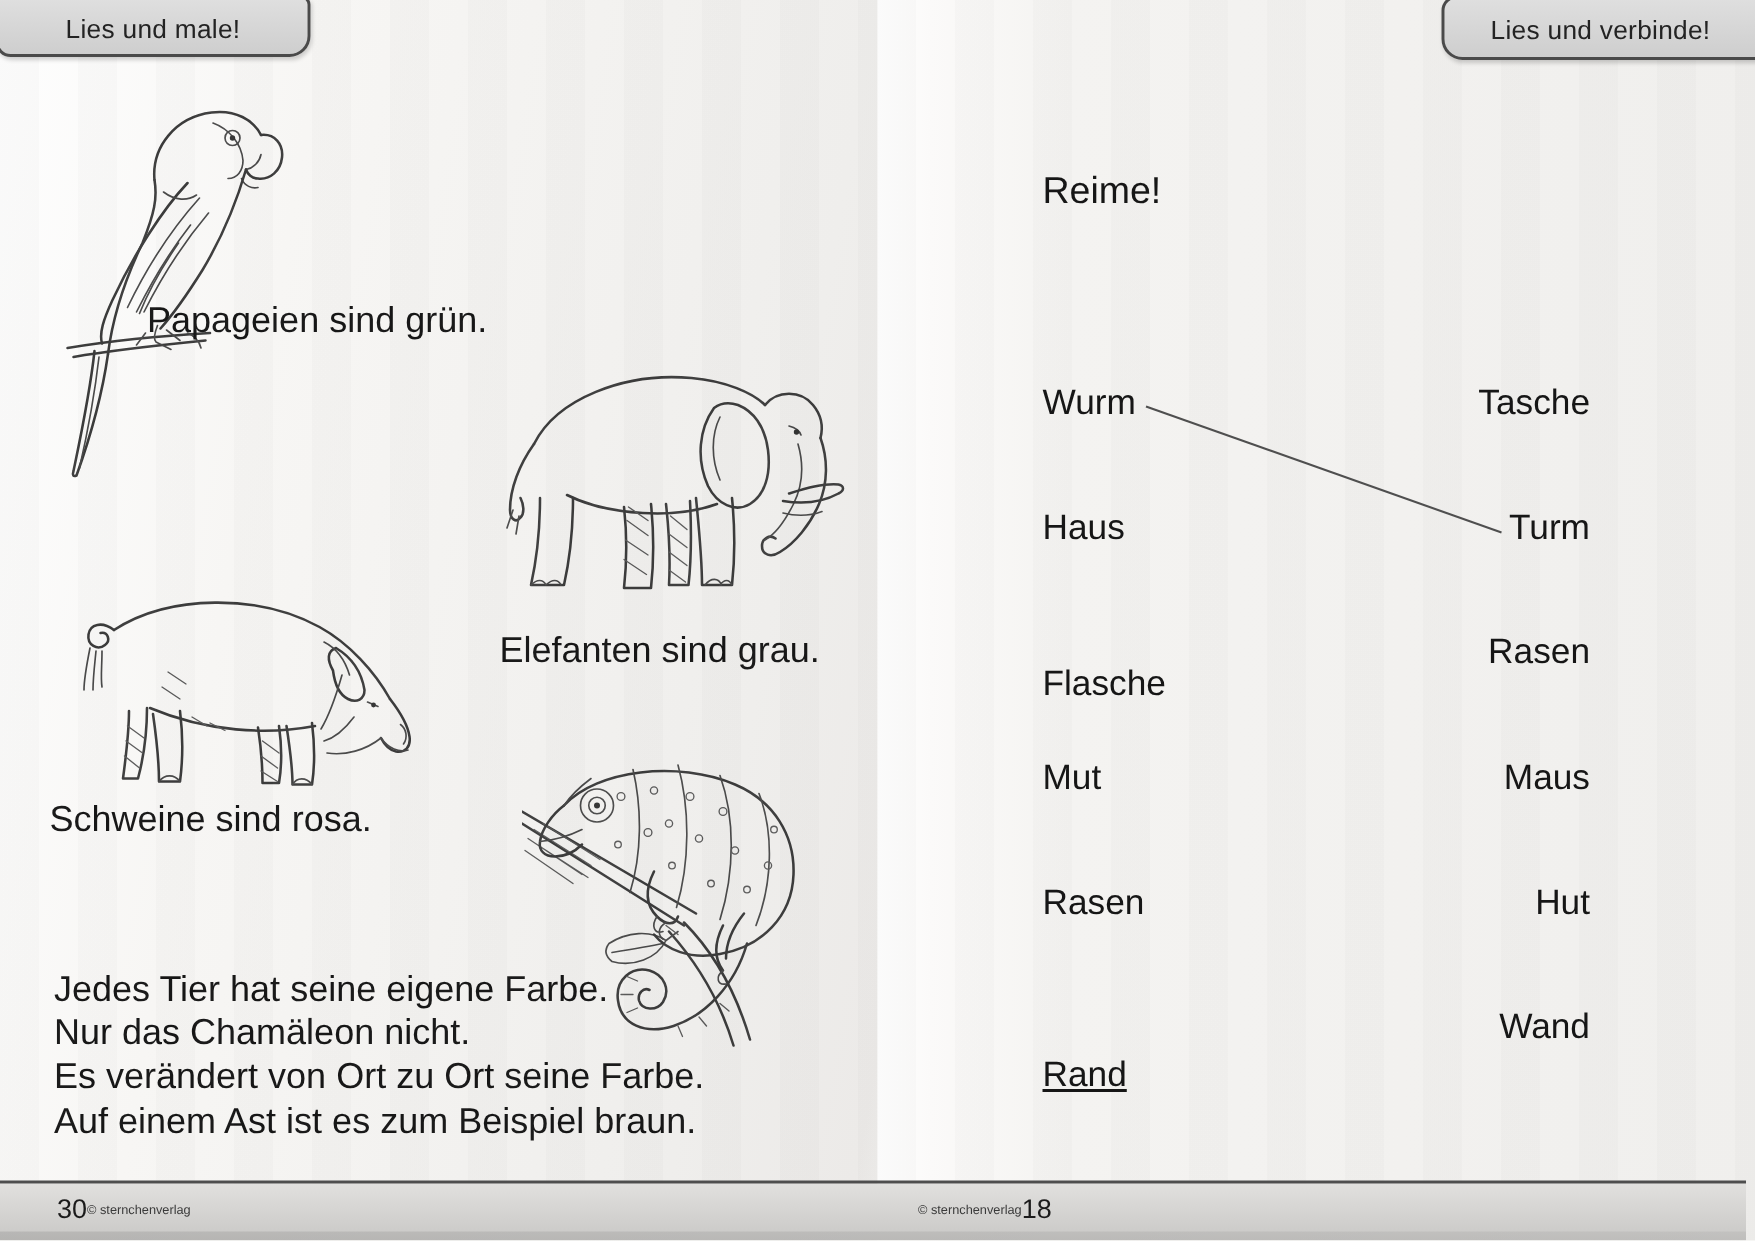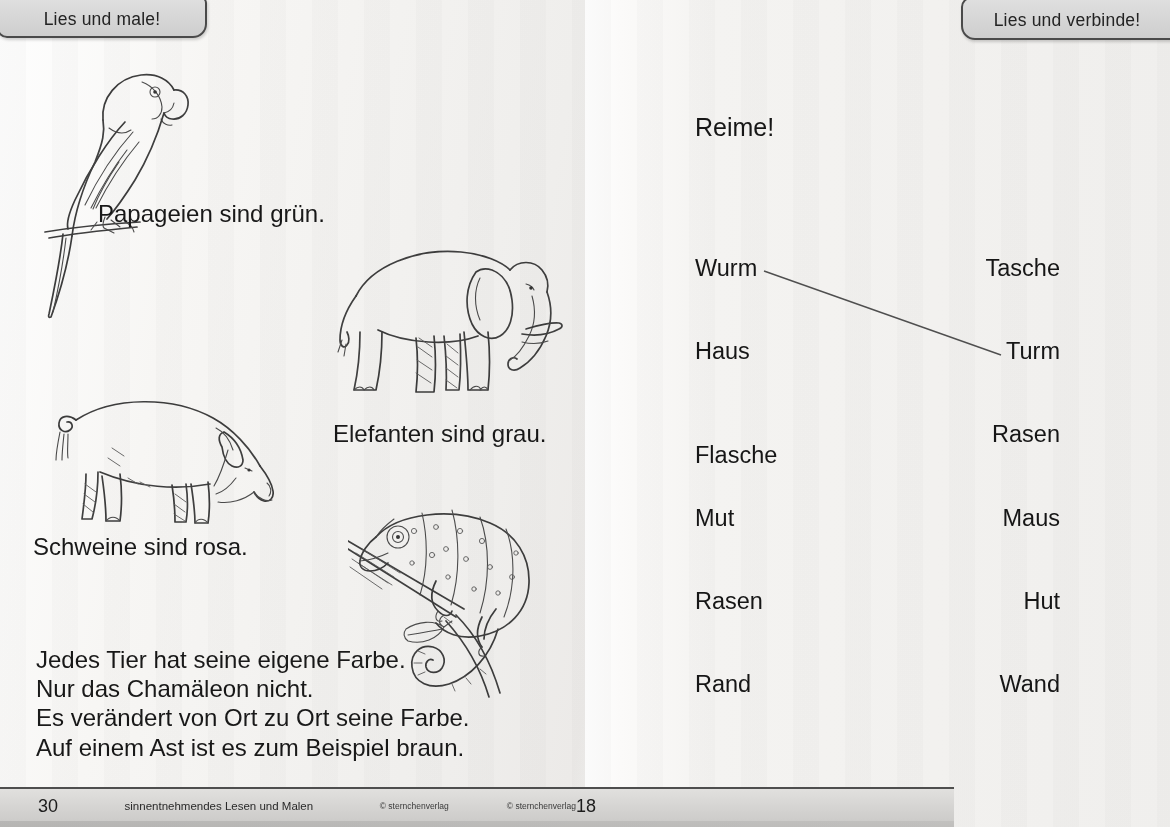--- a/index.html
+++ b/index.html
@@ -43,21 +43,21 @@
   .word.col-right { right:110px; text-align:right; }
 
   .overlay-svg { position:absolute; inset:0; width:1170px; height:827px; pointer-events:none; z-index:3; }
 
   .sketch { position:absolute; }
   .sk  { fill:none; stroke:#3c3c3c; stroke-width:1.7; stroke-linecap:round; stroke-linejoin:round; }
   .sk2 { fill:none; stroke:#4a4a4a; stroke-width:1.1; stroke-linecap:round; stroke-linejoin:round; }
   .skh { fill:none; stroke:#5a5a5a; stroke-width:0.9; stroke-linecap:round; }
 
   .footer {
-    position:absolute; left:0; bottom:0; width:954px; height:40px; z-index:6;
+    position:absolute; left:0; bottom:0; width:1164px; height:40px; z-index:6;
     border-top:2px solid #4e4e4e;
     background:linear-gradient(#e1e0de,#d1d0ce 65%,#c9c8c6);
     display:flex;
     margin-top:35px;
   }
   .footer::after{ content:""; position:absolute; left:0; bottom:0; width:100%; height:6px;
     background:linear-gradient(90deg, rgba(0,0,0,0.10), rgba(0,0,0,0.05)); }
   .footer-half { width:585px; display:flex; align-items:center; }
   .footer-half.left  { padding:0 28px 4px 38px; }
   .footer-half.right { padding:0 38px 4px 30px; }
@@ -198,37 +198,36 @@
     </div>
   </div>
 
   <div class="rhyme-heading">Reime!</div>
 
   <div class="word col-left" style="top:255px;">Wurm</div>
   <div class="word col-left" style="top:338px;">Haus</div>
   <div class="word col-left" style="top:442px;">Flasche</div>
   <div class="word col-left" style="top:505px;">Mut</div>
   <div class="word col-left" style="top:588px;">Rasen</div>
-  <div class="word col-left" style="top:671px;">Rand</div>
+  <div class="word col-left" style="top:703px;text-decoration:underline;">Rand</div>
 
   <div class="word col-right" style="top:255px;">Tasche</div>
   <div class="word col-right" style="top:338px;">Turm</div>
   <div class="word col-right" style="top:421px;">Rasen</div>
   <div class="word col-right" style="top:505px;">Maus</div>
   <div class="word col-right" style="top:588px;margin-left:41px;">Hut</div>
   <div class="word col-right" style="top:671px;">Wand</div>
 
   <svg class="overlay-svg">
     <line x1="764" y1="271" x2="1001" y2="355" stroke="#4f4f4f" stroke-width="1.4"></line>
   </svg>
 
   <div class="footer">
     <div class="footer-half left">
       <span class="page-num">30</span>
-      <span class="footer-title">sinnentnehmendes Lesen und Malen</span>
       <span class="copyright">© sternchenverlag</span>
     </div>
     <div class="footer-half right">
       <span class="copyright">© sternchenverlag</span>
       <span class="page-num">18</span>
     </div>
   </div>
 
 </div>
 

